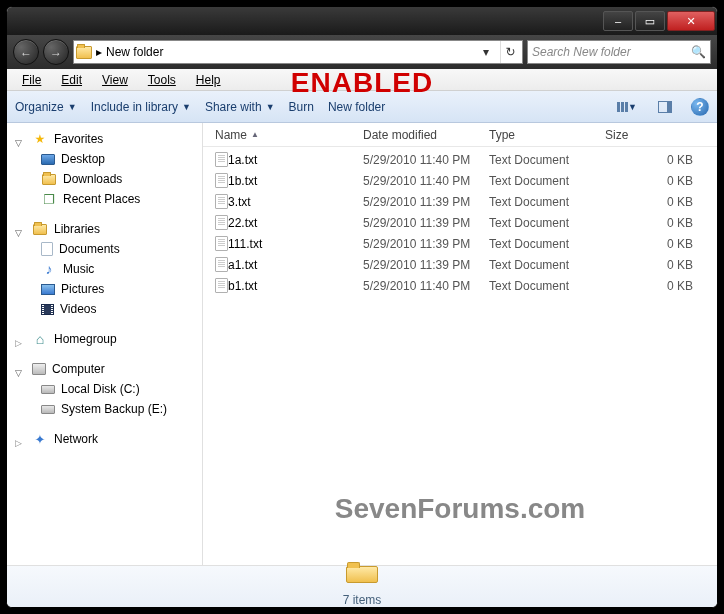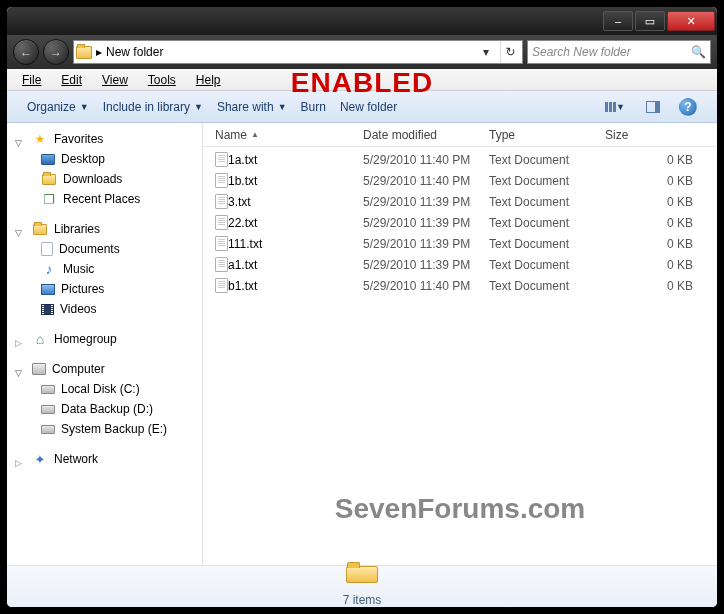--- a/index.html
+++ b/index.html
@@ -24,21 +24,21 @@
 .searchbox { width: 184px; height: 24px; background: #fff; border: 1px solid #888; display: flex; align-items: center; padding: 0 4px; color: #888; font-style: italic; gap:4px; }
 .search-mag { font-style: normal; color:#5a7ea8; }
 
 
 .menubar { height: 22px; background: linear-gradient(#f8f8f8,#ececec); border-bottom: 1px solid #d0d0d0; display: flex; align-items: center; padding: 0 6px; gap: 2px; position: relative; }
 .menu-item { padding: 2px 8px; cursor: default; border: 1px solid transparent; border-radius: 2px; }
 .menu-item .ul { text-decoration: underline; }
 .overlay-enabled { position: absolute; left: 50%; top: -2px; transform: translateX(-50%); font-size: 28px; font-weight: 800; color: #d00000; letter-spacing: 1px; pointer-events: none; }
 
 
-.cmdbar { height: 32px; background: linear-gradient(#eaf1fb,#d6e4f5); border-bottom: 1px solid #b8c8de; display: flex; align-items: center; padding: 0 20px; gap: 14px; }
+.cmdbar { height: 32px; background: linear-gradient(#eaf1fb,#d6e4f5); border-bottom: 1px solid #b8c8de; display: flex; align-items: center; padding: 0 8px; gap: 14px; }
 .cmd-item { color: #1a3e6e; display: flex; align-items: center; gap: 4px; cursor: default; }
 .cmd-drop { font-size: 9px; color: #1a3e6e; }
 .cmdbar .spacer { flex: 1; }
 .cmd-icon { width: 24px; height: 20px; display: flex; align-items: center; justify-content: center; border: 1px solid transparent; border-radius:2px; }
 .cmd-icon.view { color:#3a5c8e; }
 .cmd-icon.help { width:18px; height:18px; border-radius:50%; background: radial-gradient(circle at 30% 30%, #7ab8f0, #2a6ab0); color:#fff; font-weight:bold; font-size:12px; }
 .view-strip { display:flex; gap:1px; }
 .view-strip span { width:3px; height:10px; background:#5a7ea8; }
 
 
@@ -245,24 +245,20 @@
             <span class="tw"></span>
             <span class="ico computer"></span>
             <span>Computer</span>
           </div>
         <div class="nav-leaf">
             <span class="ico drive"></span>
             <span>Local Disk (C:)</span>
           </div>
         <div class="nav-leaf">
             <span class="ico drive"></span>
-            <span>Data Backup (D:)</span>
-          </div>
-        <div class="nav-leaf">
-            <span class="ico drive"></span>
             <span>System Backup (E:)</span>
           </div>
       </div>
 
       <div class="nav-group">
         <div class="nav-head">
             <span class="tw"></span>
             <span class="ico network">✦</span>
             <span>Network</span>
           </div>

